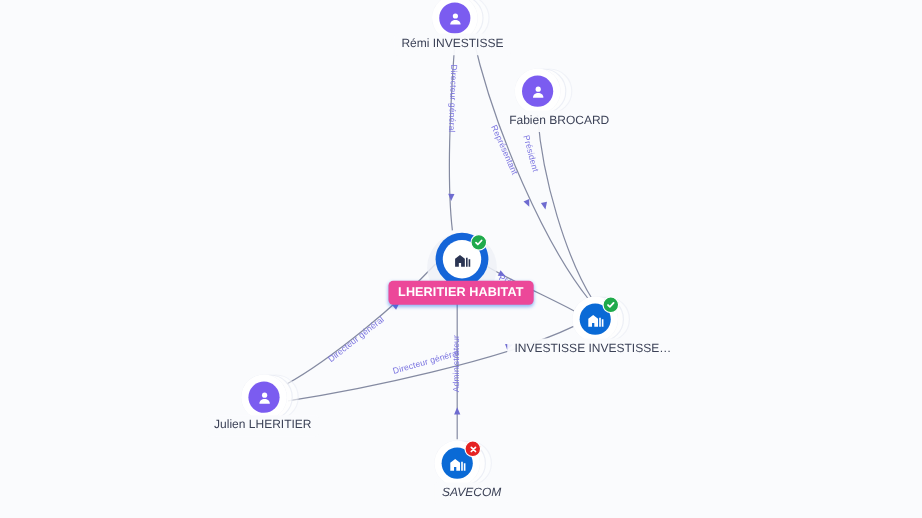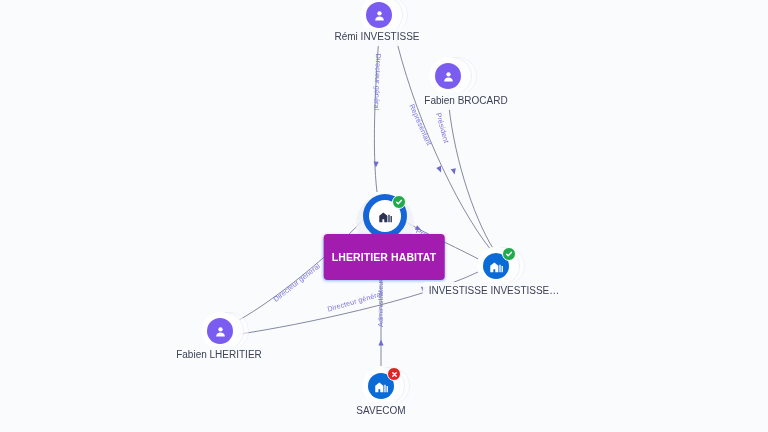--- a/index.html
+++ b/index.html
@@ -157,25 +157,25 @@
     transform: translateX(-50%);
     white-space: nowrap;
     font-size: 10px;
     line-height: 14px;
     padding: 2px 6px;
     border-radius: 3px;
     color: #3c4257;
     background: rgba(250,251,253,.94);
   }
   .node-label.selected {
-    background: #a21caf;
+    background: #ec4899;
     color: #ffffff;
     font-weight: bold;
     font-size: 10.5px;
-    padding: 16px 8px;
+    padding: 3px 8px;
     border-radius: 4px;
     letter-spacing: .1px;
     box-shadow: 0 1px 3px rgba(22,104,236,.45);
   }
 </style>
 </head>
 <body>
 
 <div id="graph-canvas">
 
@@ -298,21 +298,21 @@
           <div class="stack-card c1"></div>
           <div class="node-disc">
             <div class="avatar-circle">
               <svg width="13" height="13" viewBox="0 0 24 24" fill="#ffffff">
                 <circle cx="12" cy="8" r="4"></circle>
                 <path d="M4 21c0-4.4 3.6-7 8-7s8 2.6 8 7z"></path>
               </svg>
             </div>
           </div>
         </div>
-        <div class="node-label" style="left: -1px; top: 15px;">Fabien LHERITIER</div>
+        <div class="node-label" style="left: -1px; top: 15px;">Julien LHERITIER</div>
       </div>
       <div class="node" style="left: 381px; top: 386px;">
         <div class="node-stack">
           <div class="stack-card c3"></div>
           <div class="stack-card c2"></div>
           <div class="stack-card c1"></div>
           <div class="node-disc">
             <div class="company-circle">
               <svg width="15" height="14" viewBox="0 0 24 22" fill="#ffffff">
                 <path d="M2 21V10.5L8.5 5.5 15 10.5V21H10v-5H7v5z"></path>
@@ -320,17 +320,17 @@
                 <rect x="6.2" y="11" width="4.6" height="3" fill="#ffffff"></rect>
               </svg>
             </div>
           </div>
           <div class="badge bad" style="left: 25px; top: 0px;">
             <svg width="7" height="7" viewBox="0 0 12 12" fill="none" stroke="#ffffff" stroke-width="2.4" stroke-linecap="round">
               <path d="M3 3 L9 9 M9 3 L3 9"></path>
             </svg>
           </div>
         </div>
-        <div class="node-label" style="left: 0px; top: 16px;">SAVECOM</div>
+        <div class="node-label" style="left: 12px; top: 16px; font-style: italic;">SAVECOM</div>
       </div>
     </div>
 
 </div>
 
 </body></html>

